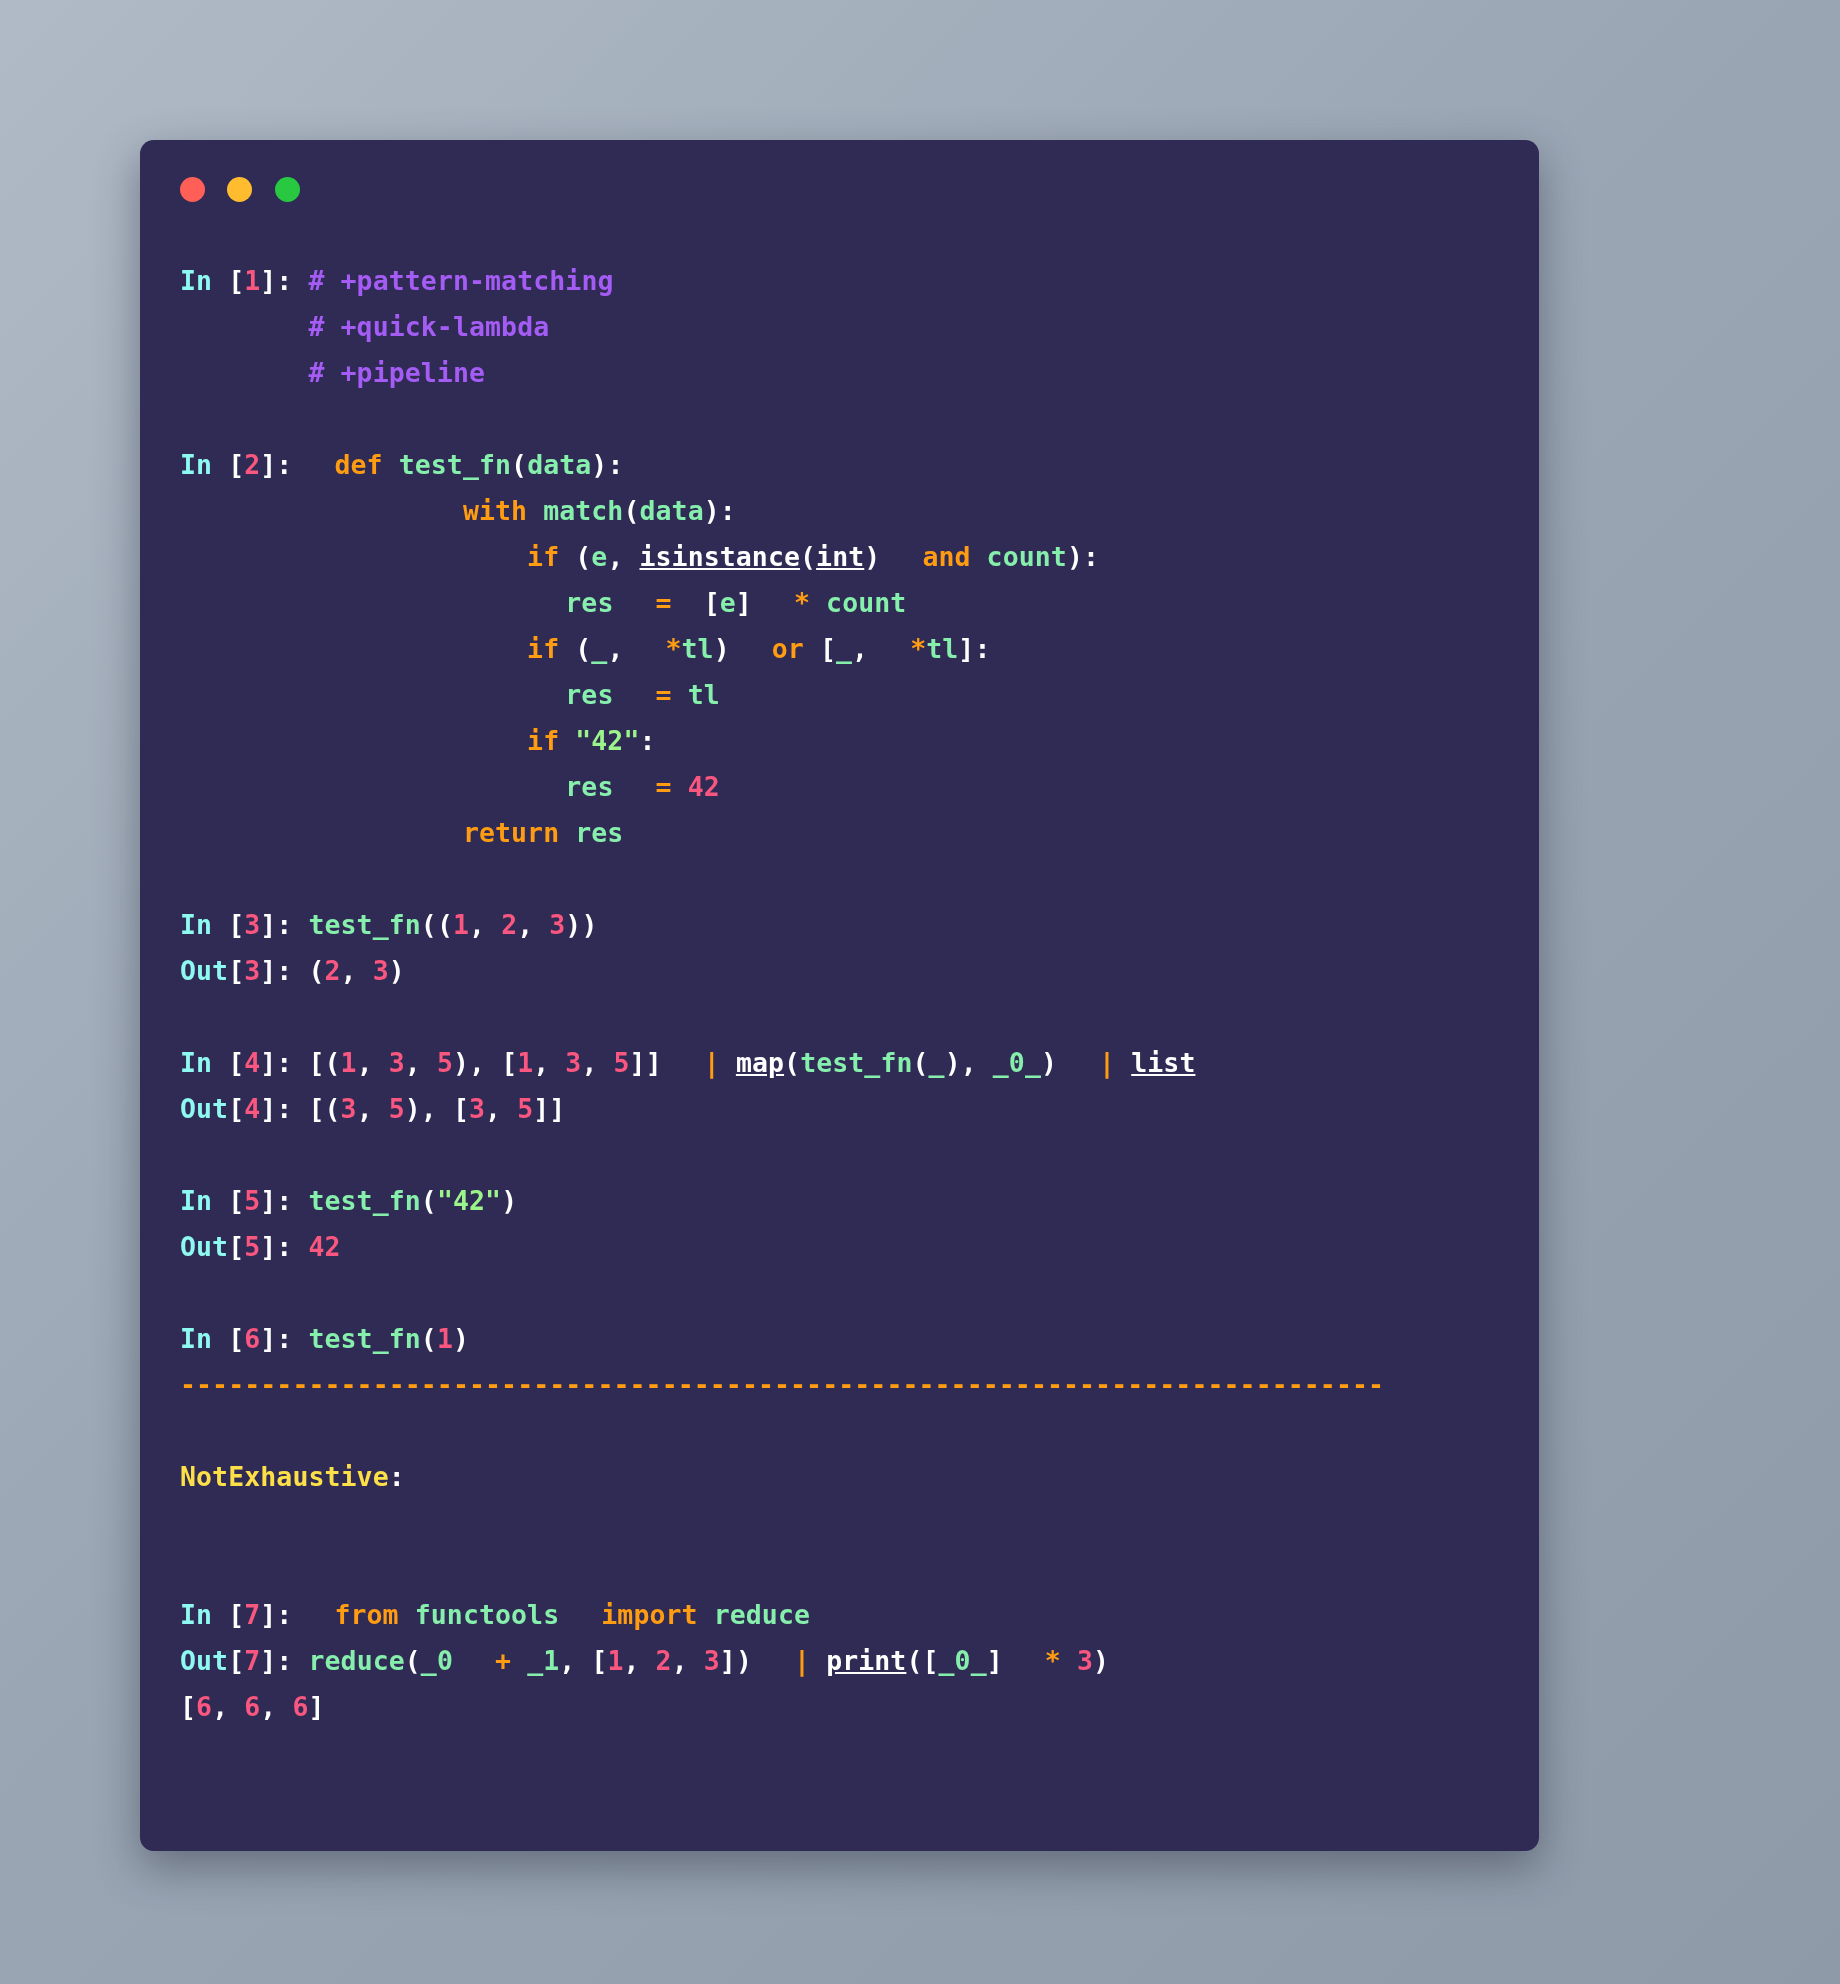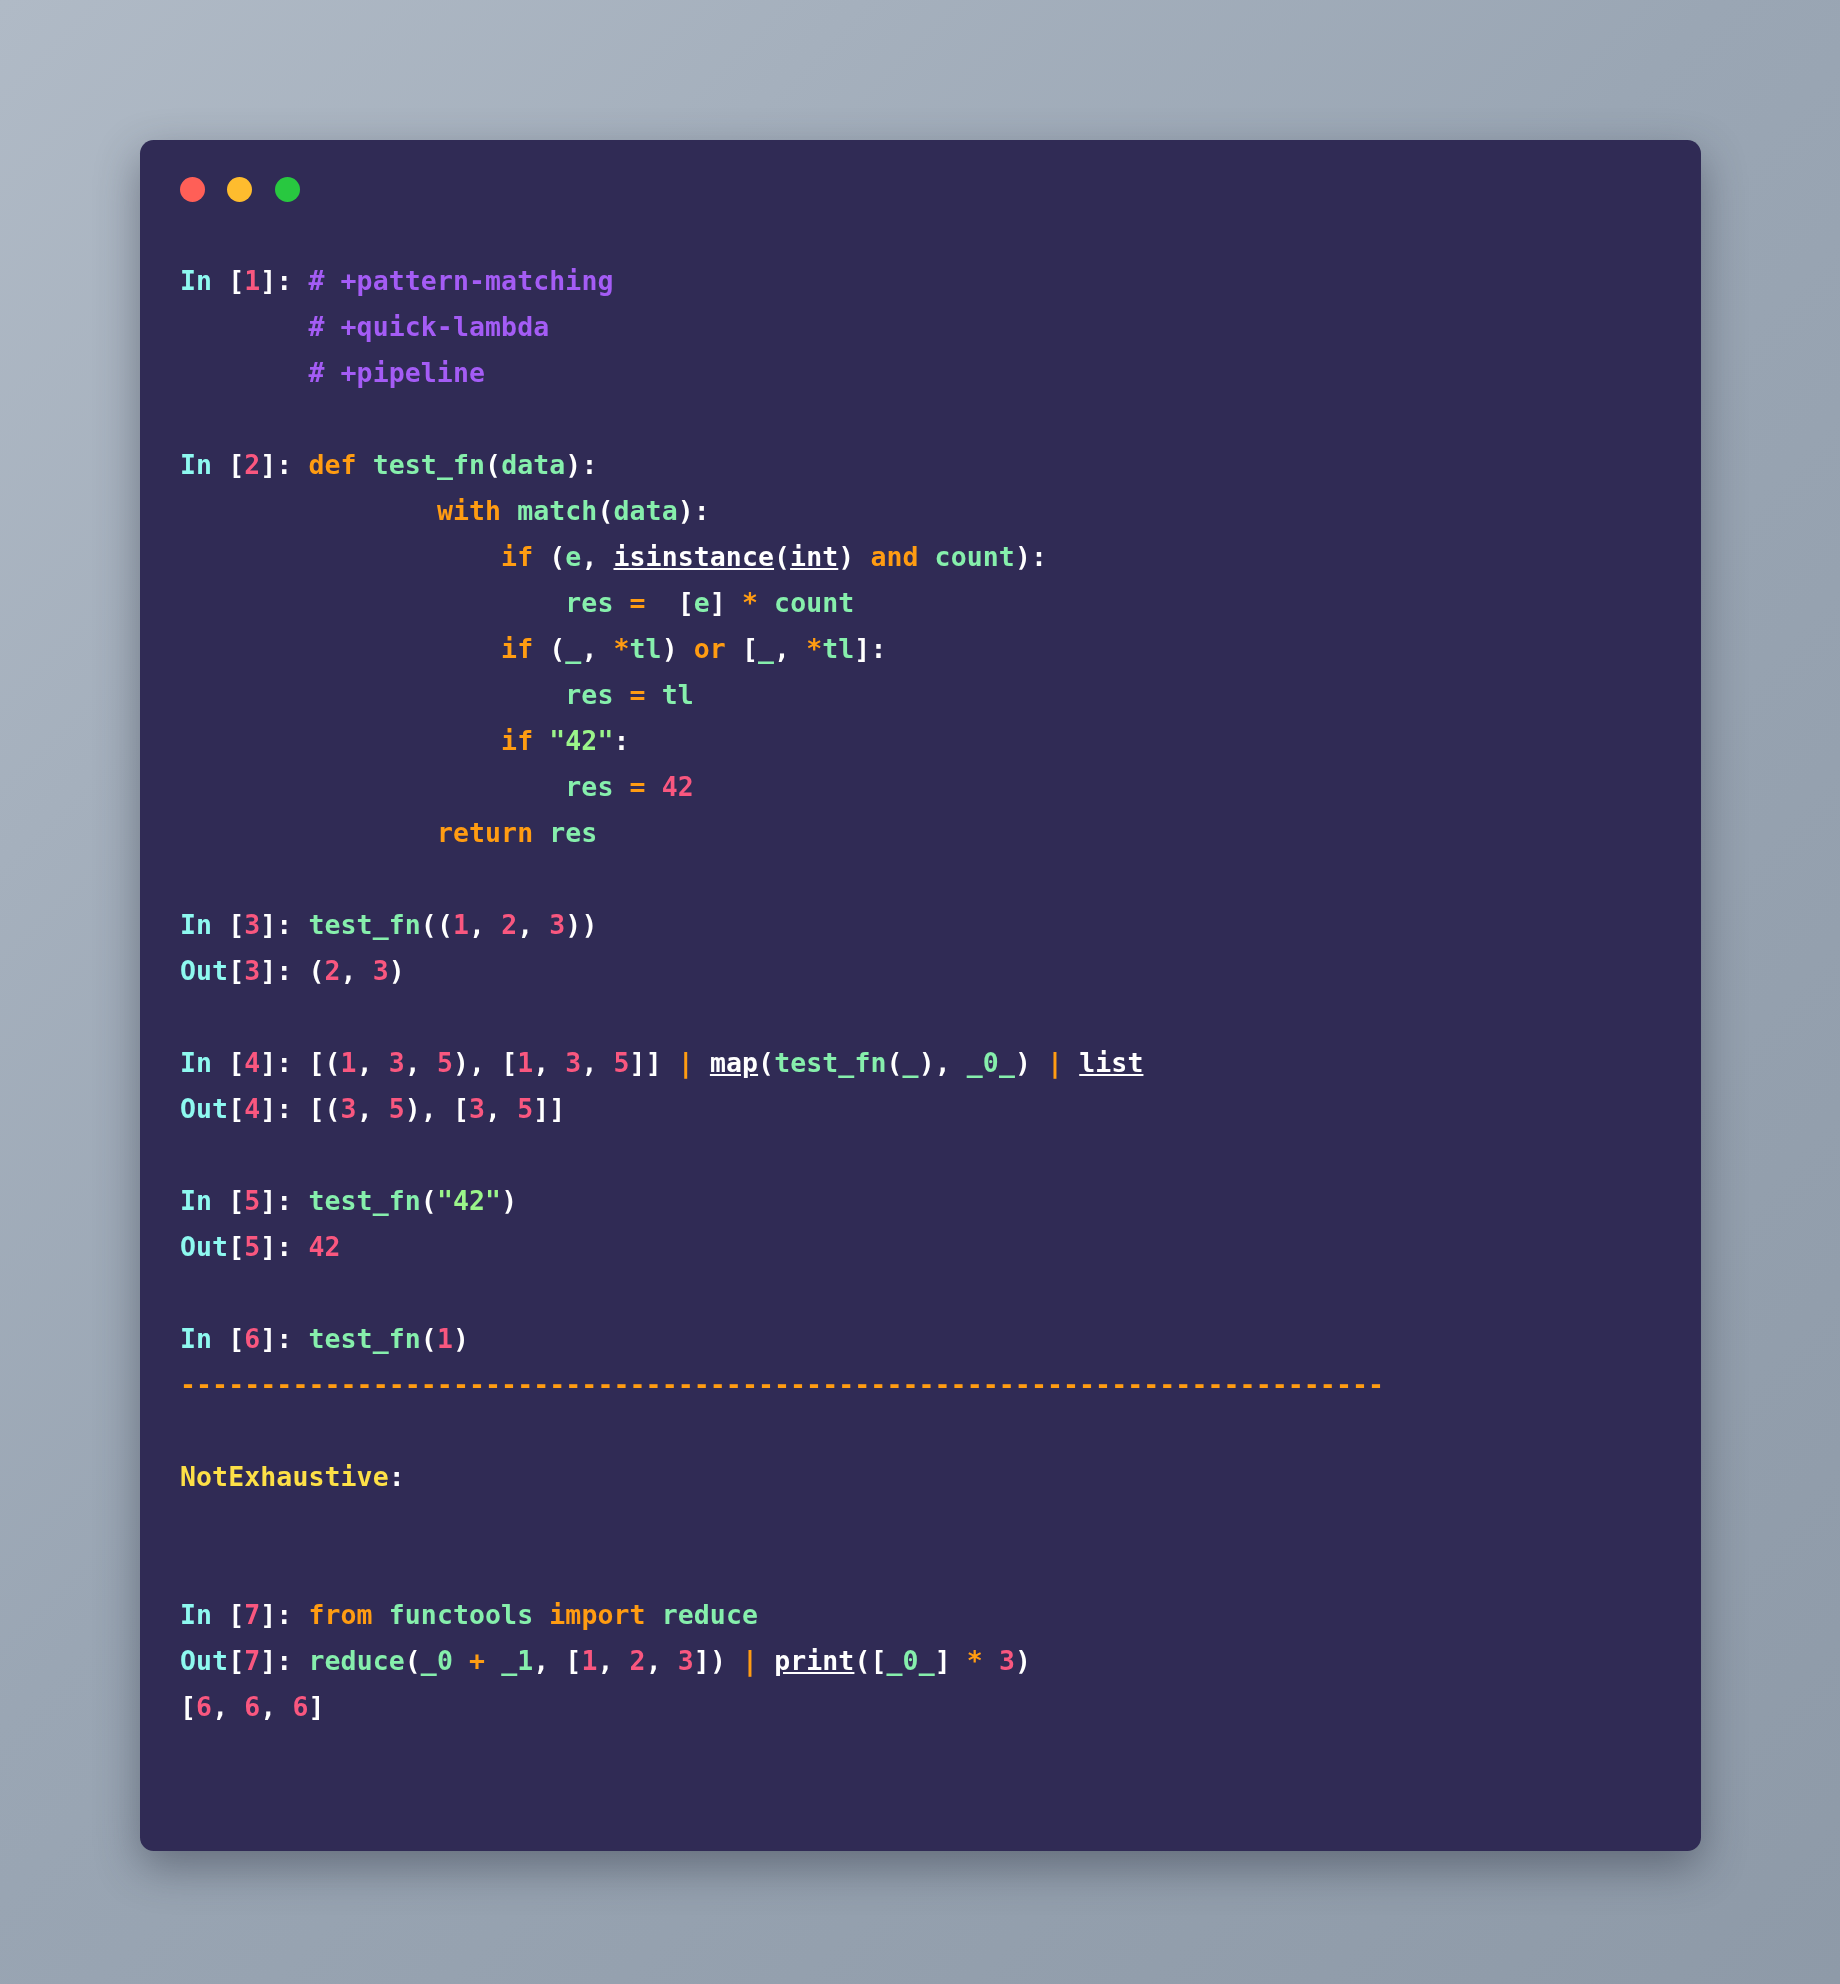--- a/index.html
+++ b/index.html
@@ -12,21 +12,21 @@
     background: linear-gradient(135deg, #b0bac6 0%, #9aa6b4 45%, #8e9aa8 100%);
     font-family: "DejaVu Sans Mono", "Liberation Mono", monospace;
     overflow: hidden;
   }
 
   
   #terminal-window {
     position: absolute;
     left: 140px;
     top: 140px;
-    width: 1561px;
+    width: 1399px;
     height: 1711px;
     background: #302b55;
     border-radius: 13.7px;
     box-shadow: 0 16px 44px rgba(40,44,60,0.45);
     overflow: hidden;
   }
 
   #traffic-lights {
     position: absolute;
     left: 40px;
@@ -59,21 +59,21 @@
     font-weight: bold;
     color: #ffffff;
   }
   .line { height: 46px; white-space: pre; }
   .line.blank { height: 46px; }
 
   
   .t-prompt   { color: #8ef9f0; }           
   .t-bracket  { color: #ffffff; }           
   .t-num      { color: #f9577f; }           
-  .t-kw       { color: #ff9c12; }           
+  .t-kw       { color: #ff9c12; margin-left: 26px; }           
   .t-name     { color: #86efac; }           
   .t-builtin  { color: #ffffff; text-decoration: underline; }           
   .t-str      { color: #9bf58a; }           
   .t-comment  { color: #a45cf5; }           
   .t-punct    { color: #ffffff; }
   .t-rule     { color: #ff9c12; }           
   .t-exc      { color: #fde047; }           
 </style>
 </head>
 <body>

